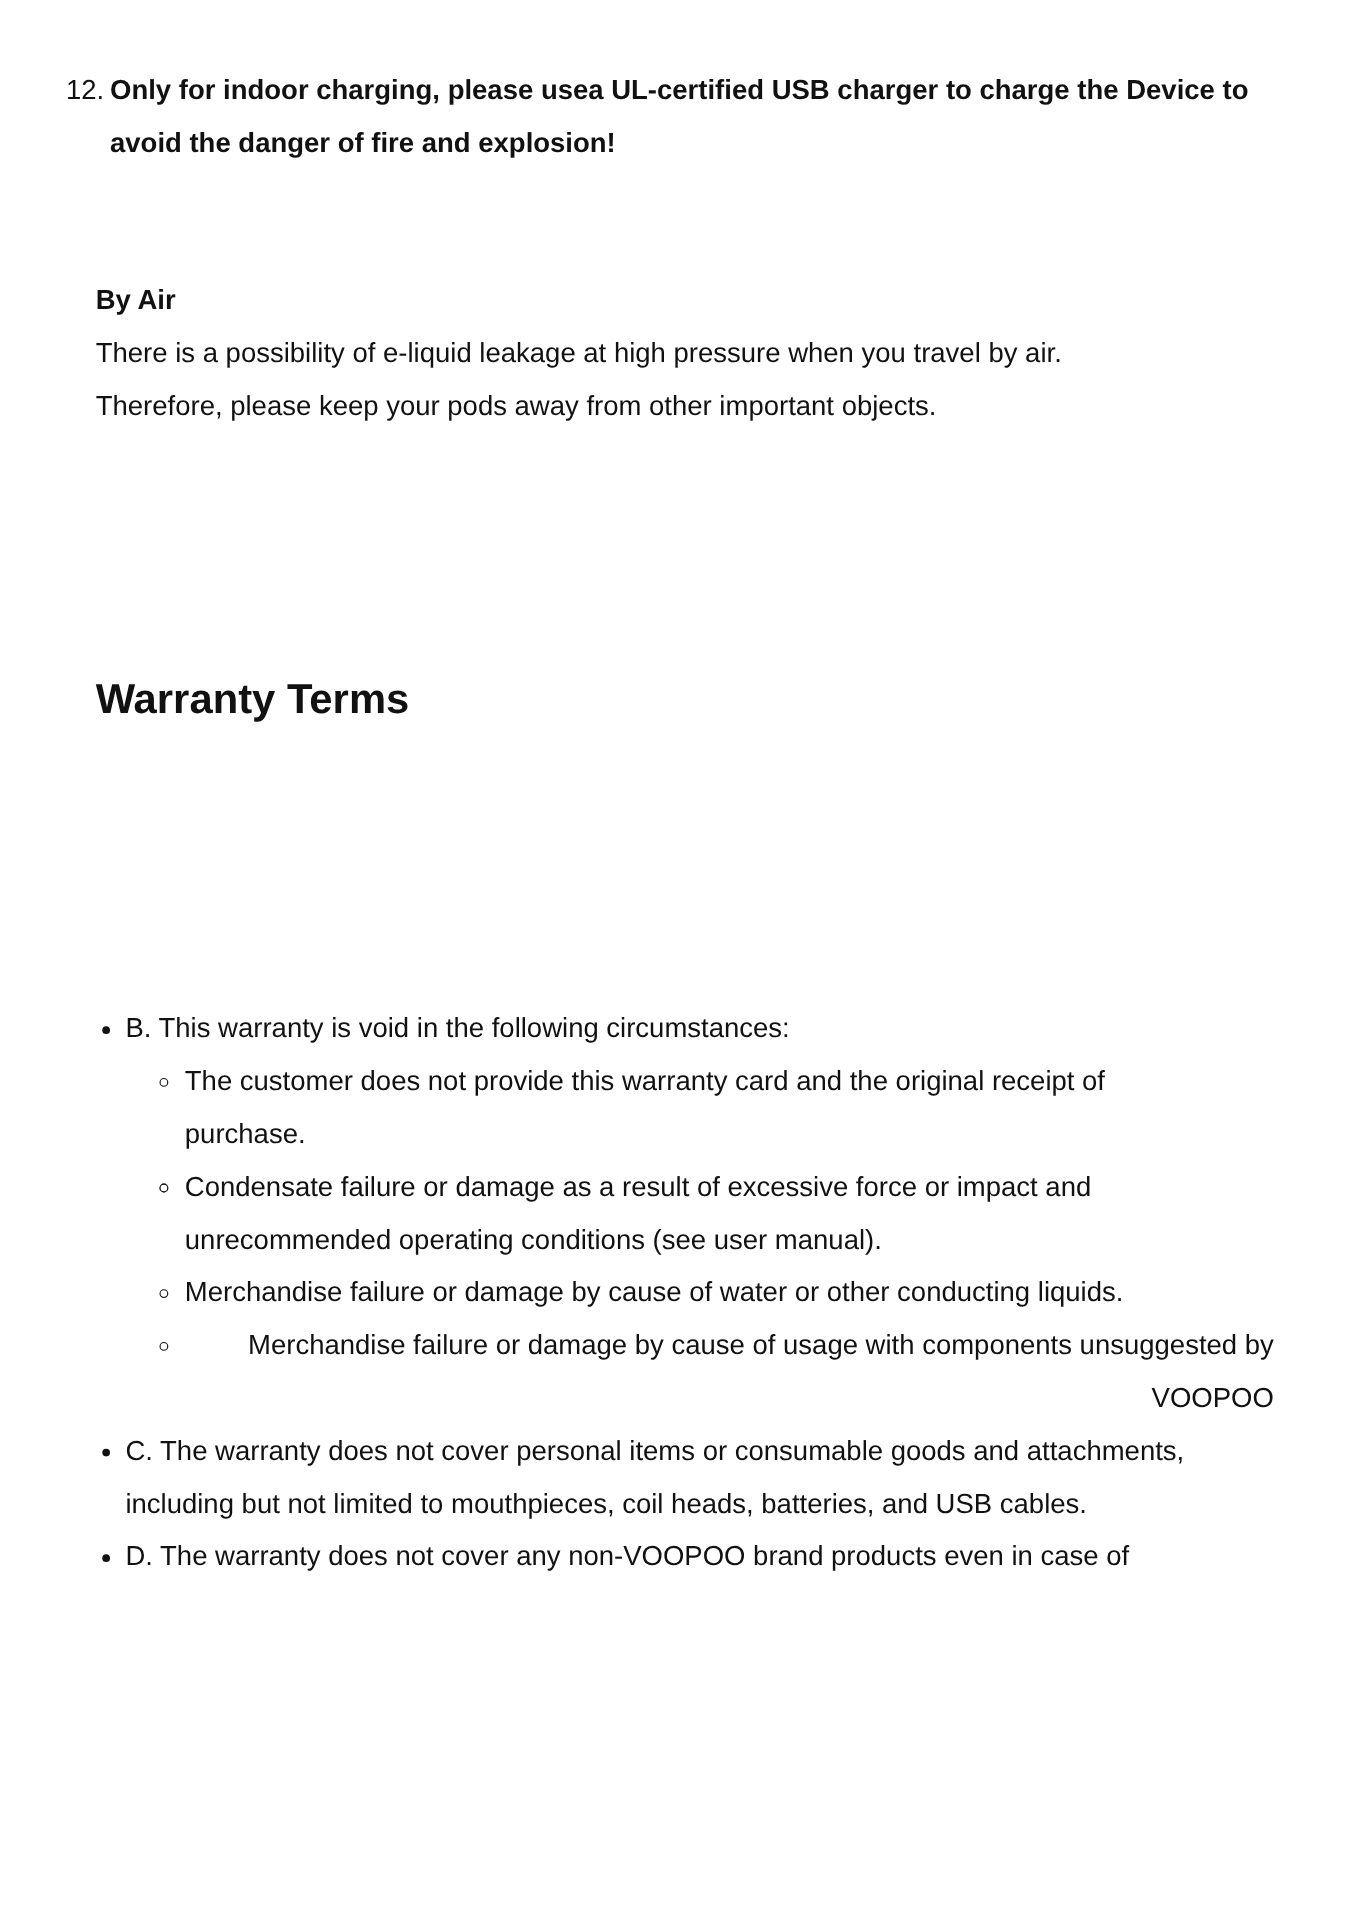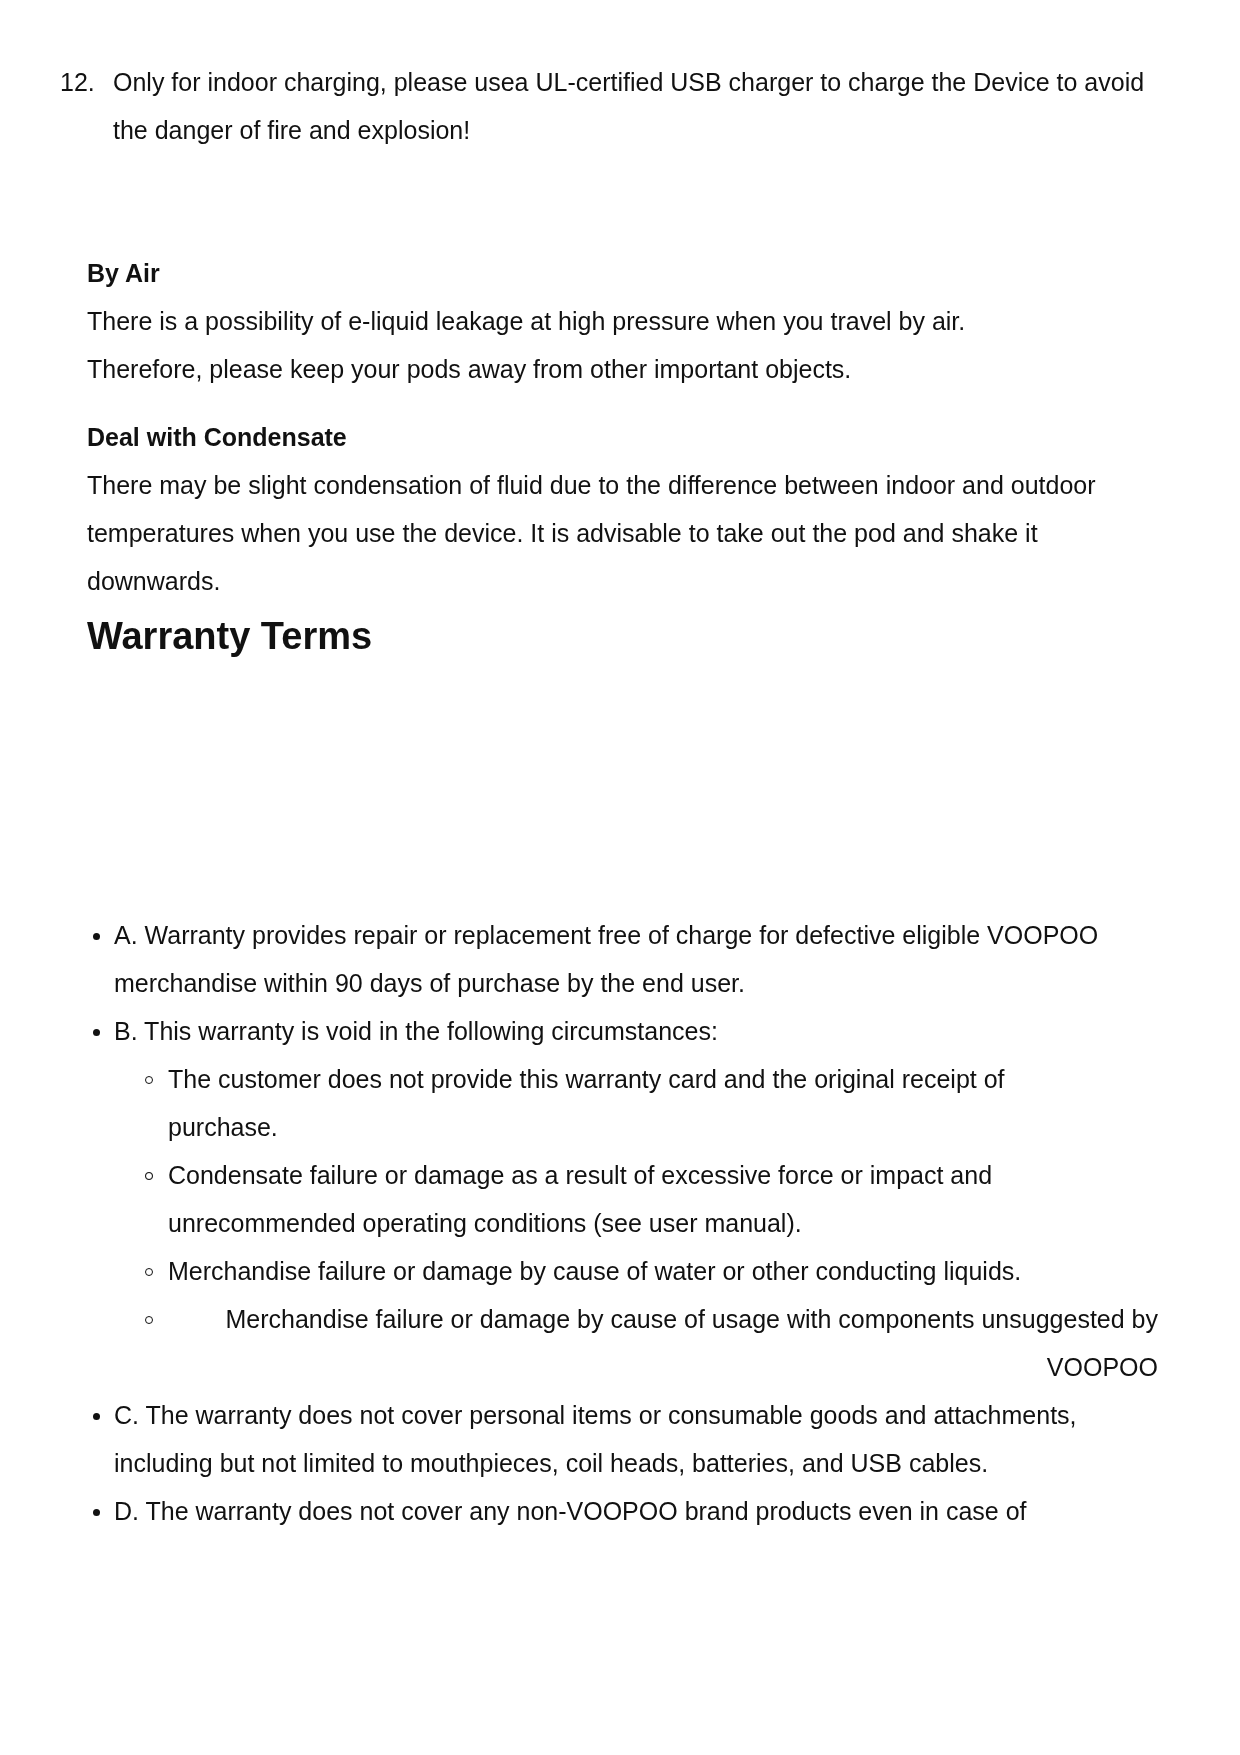--- a/index.html
+++ b/index.html
@@ -34,22 +34,23 @@
     left: 60px;
     top: 58px;
     width: 1120px;
   }
   .numbered .num {
     position: absolute;
     left: 0;
     top: 0;
   }
   .numbered .text {
-    margin-left: 53px;
+    margin-left: 40px;
     width: 1050px;
+    font-weight: bold;
   }
   .h-bold {
     font-weight: bold;
   }
   .h-large {
     font-weight: bold;
     font-size: 38px;
   }
   p {
     margin: 0;
@@ -106,33 +107,25 @@
     <span class="num">12.</span>
     <p class="text">Only for indoor charging, please usea  UL-certified USB charger to charge the Device to avoid the danger of fire and explosion!</p>
   </div>
 
 
   <div class="block" style="top:249px;">
     <div class="h-bold">By Air</div>
     <p style="width:900px;">There is a possibility of e-liquid leakage at high pressure when you travel by air. Therefore, please keep your pods away from other important objects.</p>
   </div>
 
-  <div class="block" style="top:413px;">
-    <div class="h-bold">Deal with Condensate</div>
-    <p style="width:1050px;">There may be slight condensation of fluid due to the difference between indoor and outdoor temperatures when you use the device. It is advisable to take out the pod and shake it downwards.</p>
-  </div>
 
   <div class="block h-large" style="top:612px;">Warranty Terms</div>
 
 
   <ul class="main">
-    <li>
-      <span class="bullet"></span>
-      <span style="display:block; width:1000px;">A. Warranty provides repair or replacement free of charge for defective eligible VOOPOO merchandise within 90 days of purchase by the end user.</span>
-    </li>
     <li>
       <span class="bullet"></span>
       <span style="display:block;">B. This warranty is void in the following circumstances:</span>
       <ul class="sub">
         <li>
           <span class="bullet"></span>
           <span style="display:block; width:870px;">The customer does not provide this warranty card and the original receipt of purchase.</span>
         </li>
         <li>
           <span class="bullet"></span>

